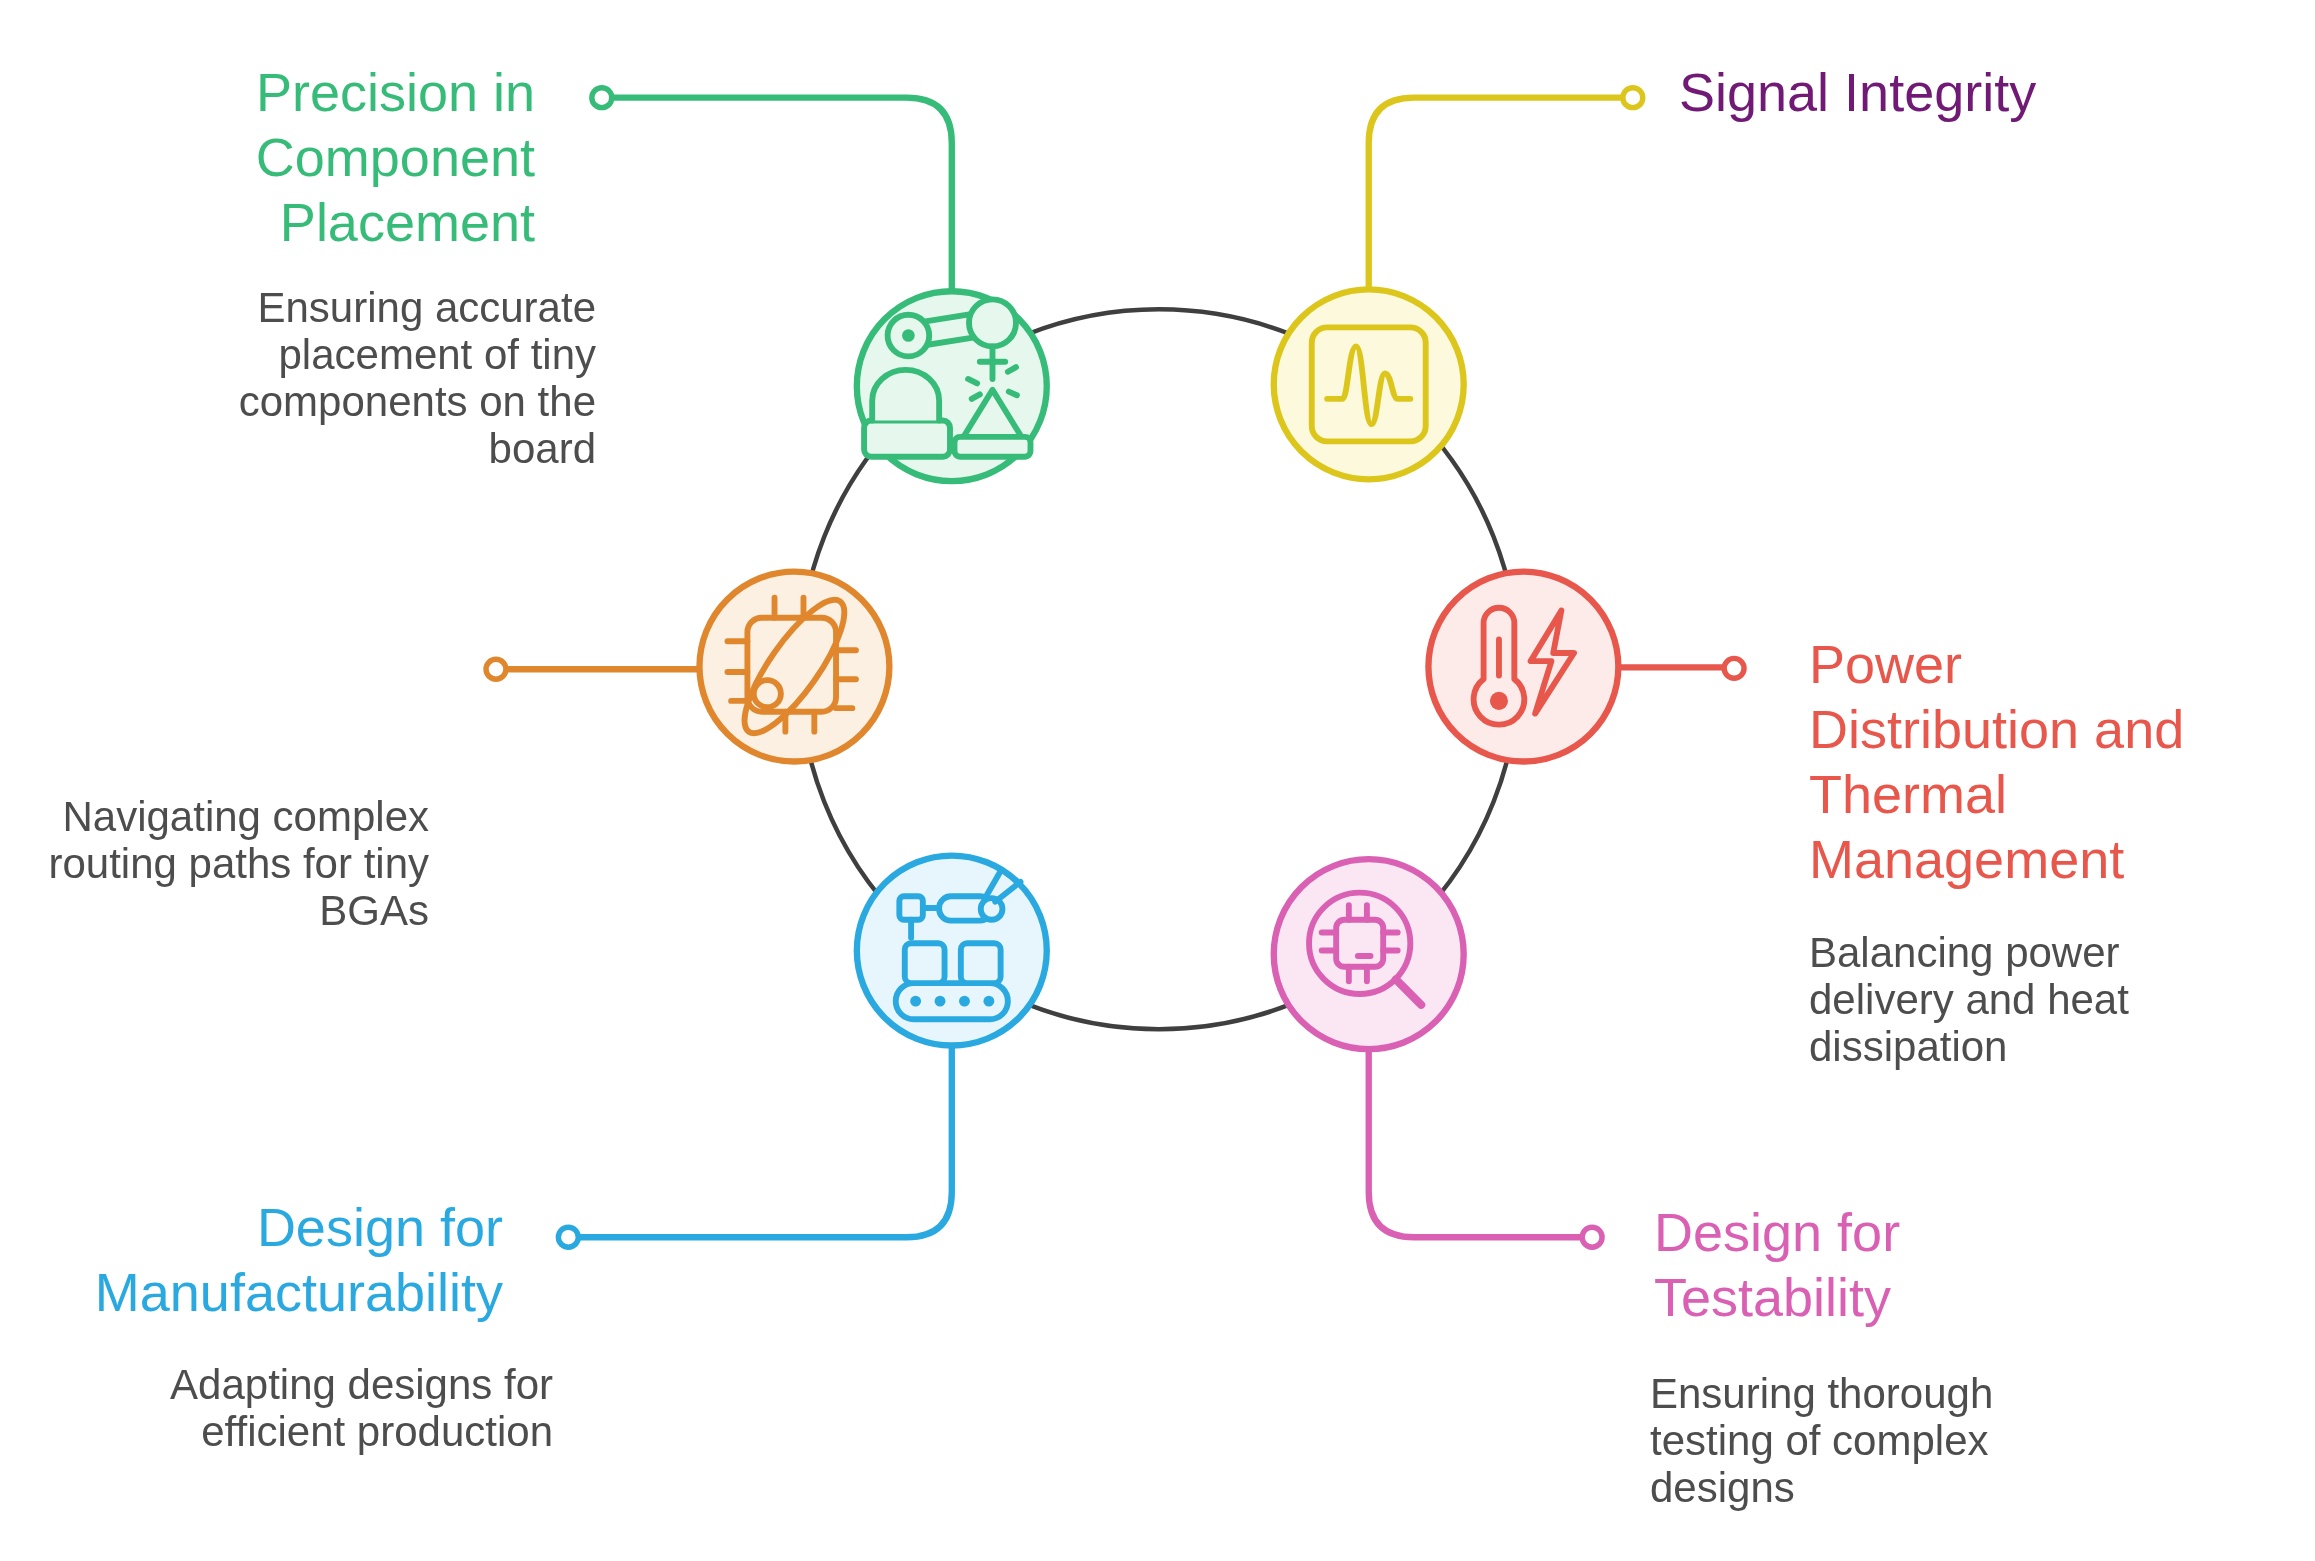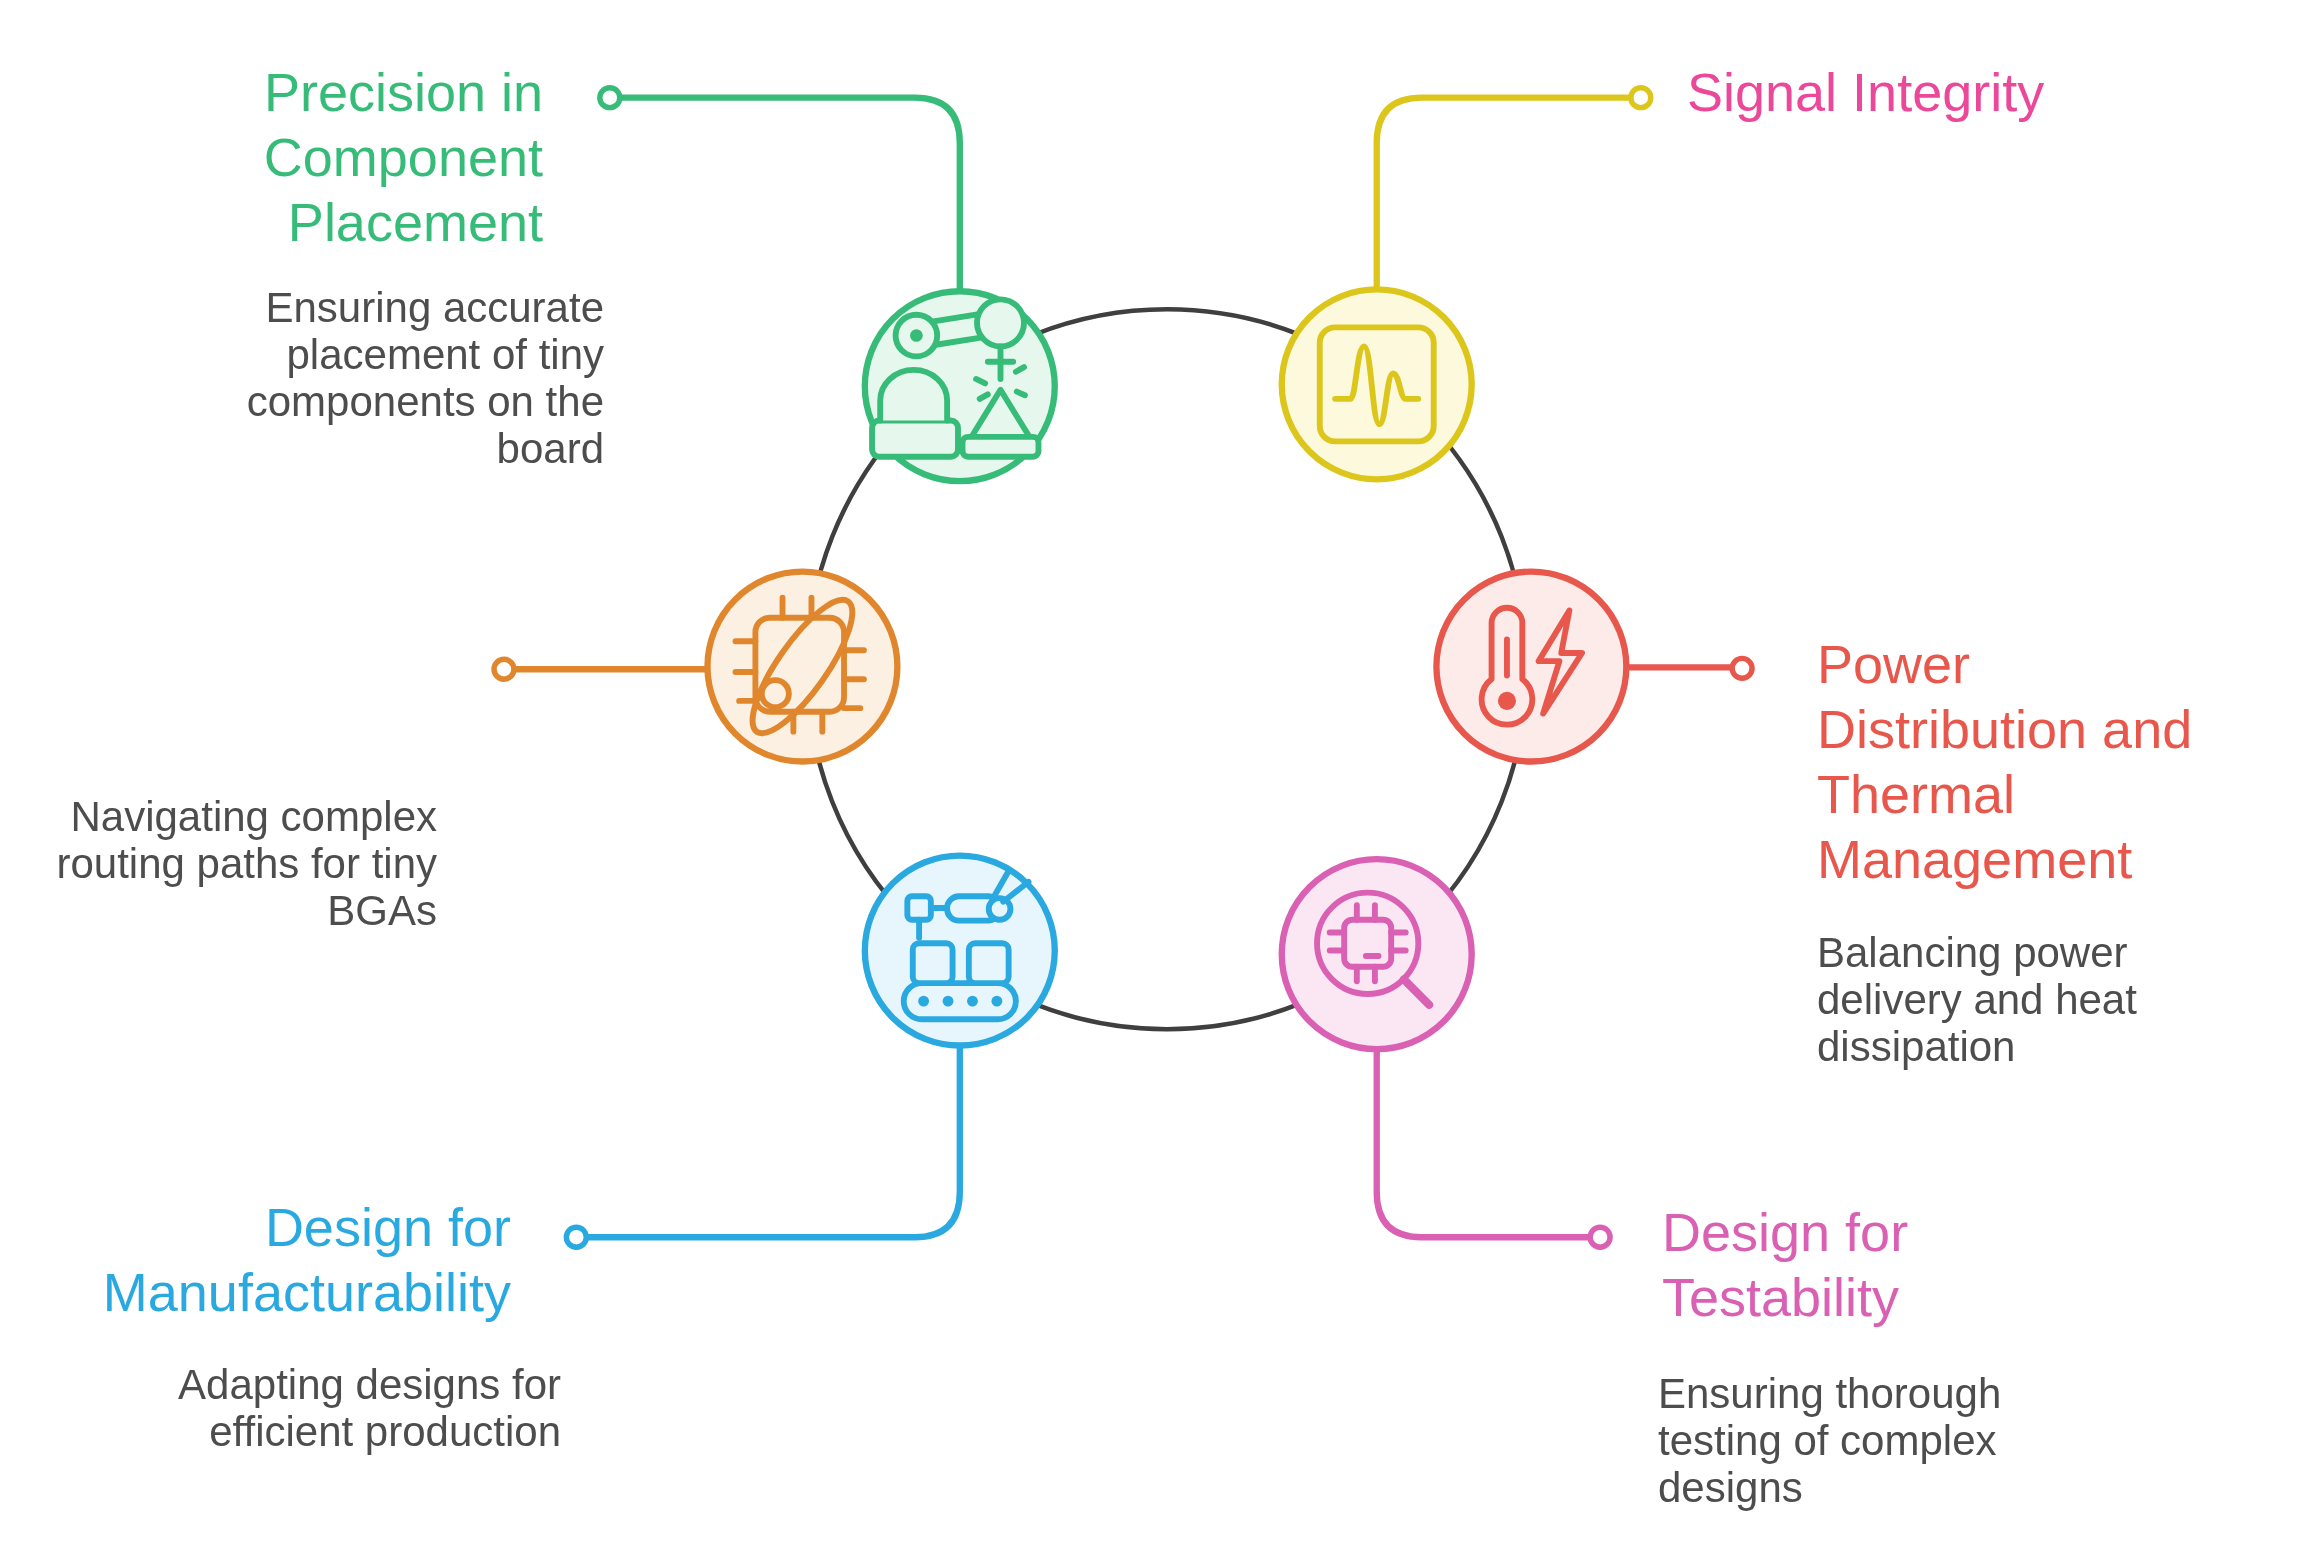--- a/index.html
+++ b/index.html
@@ -2,21 +2,20 @@
 <html style="font-size:14.5px"><head>
 <meta charset="utf-8">
 <style>
   html,body{margin:0;padding:0;background:#ffffff;}
   #canvas{
     position:relative;
     width:2279px;height:1561px;
     background:#ffffff;
     font-family:"Liberation Sans", sans-serif;
     overflow:hidden;
-    margin-left:8px;
   }
   #diagram-svg{position:absolute;left:0;top:0;}
   .tblock{position:absolute;white-space:pre-line;}
   .title{
     font-size:54px;line-height:65px;font-weight:500;
     letter-spacing:0px;margin:0;
   }
   .desc{
     font-size:42px;line-height:47px;font-weight:400;
     color:#4d4d4d;margin:0;
@@ -154,21 +153,21 @@
   </svg>
 
   <div class="tblock g-title title alr" style="color: rgb(54, 188, 120);">Precision in
 Component
 Placement</div>
   <div class="tblock g-desc desc alr">Ensuring accurate
 placement of tiny
 components on the
 board</div>
 
-  <div class="tblock y-title title" style="color: #ec4899;">Signal Integrity</div>
+  <div class="tblock y-title title" style="color: #701a75;">Signal Integrity</div>
 
   <div class="tblock r-title title" style="color: rgb(232, 87, 76);">Power
 Distribution and
 Thermal
 Management</div>
 
   <div class="tblock o-desc desc alr">Navigating complex
 routing paths for tiny
 BGAs</div>
   <div class="tblock r-desc desc">Balancing power

